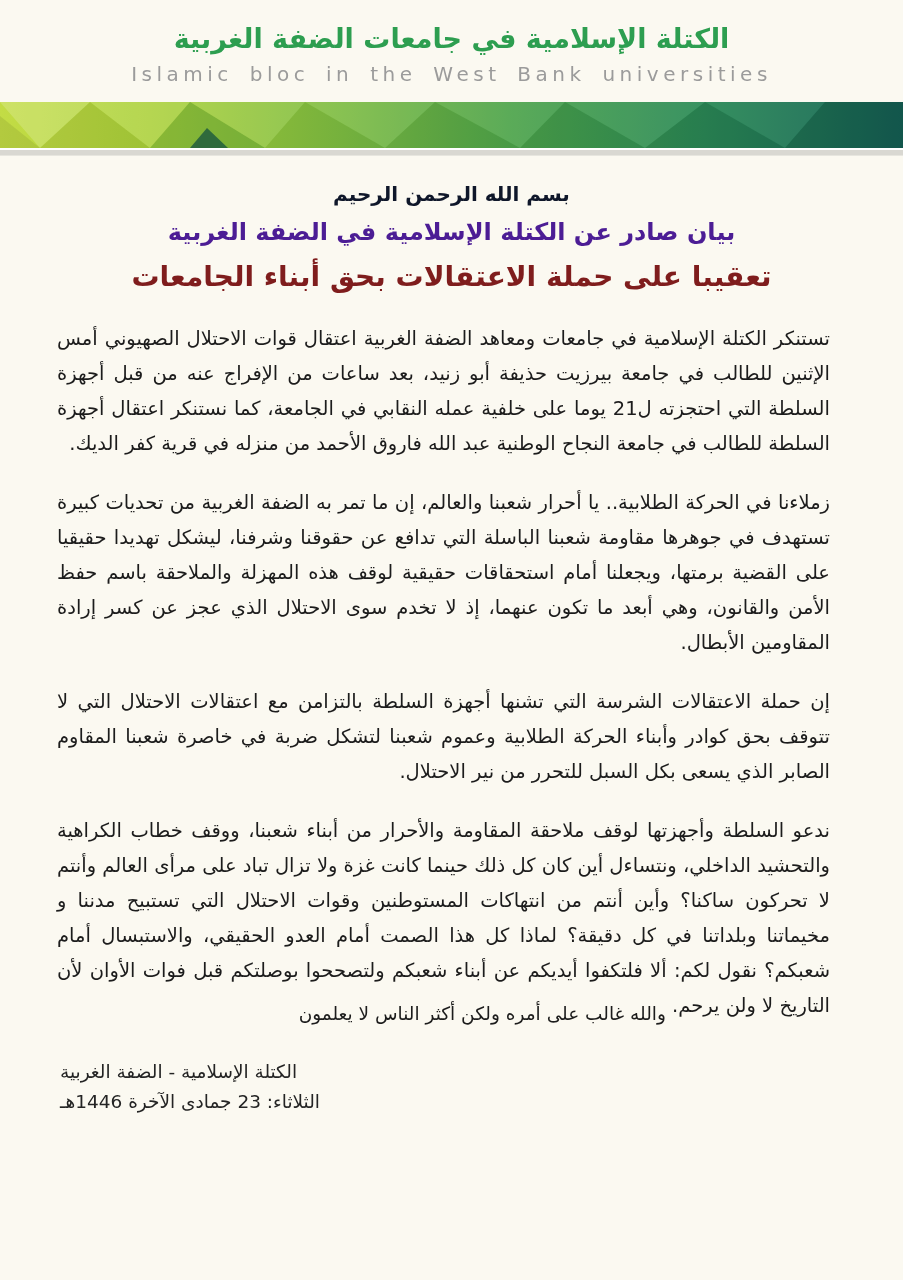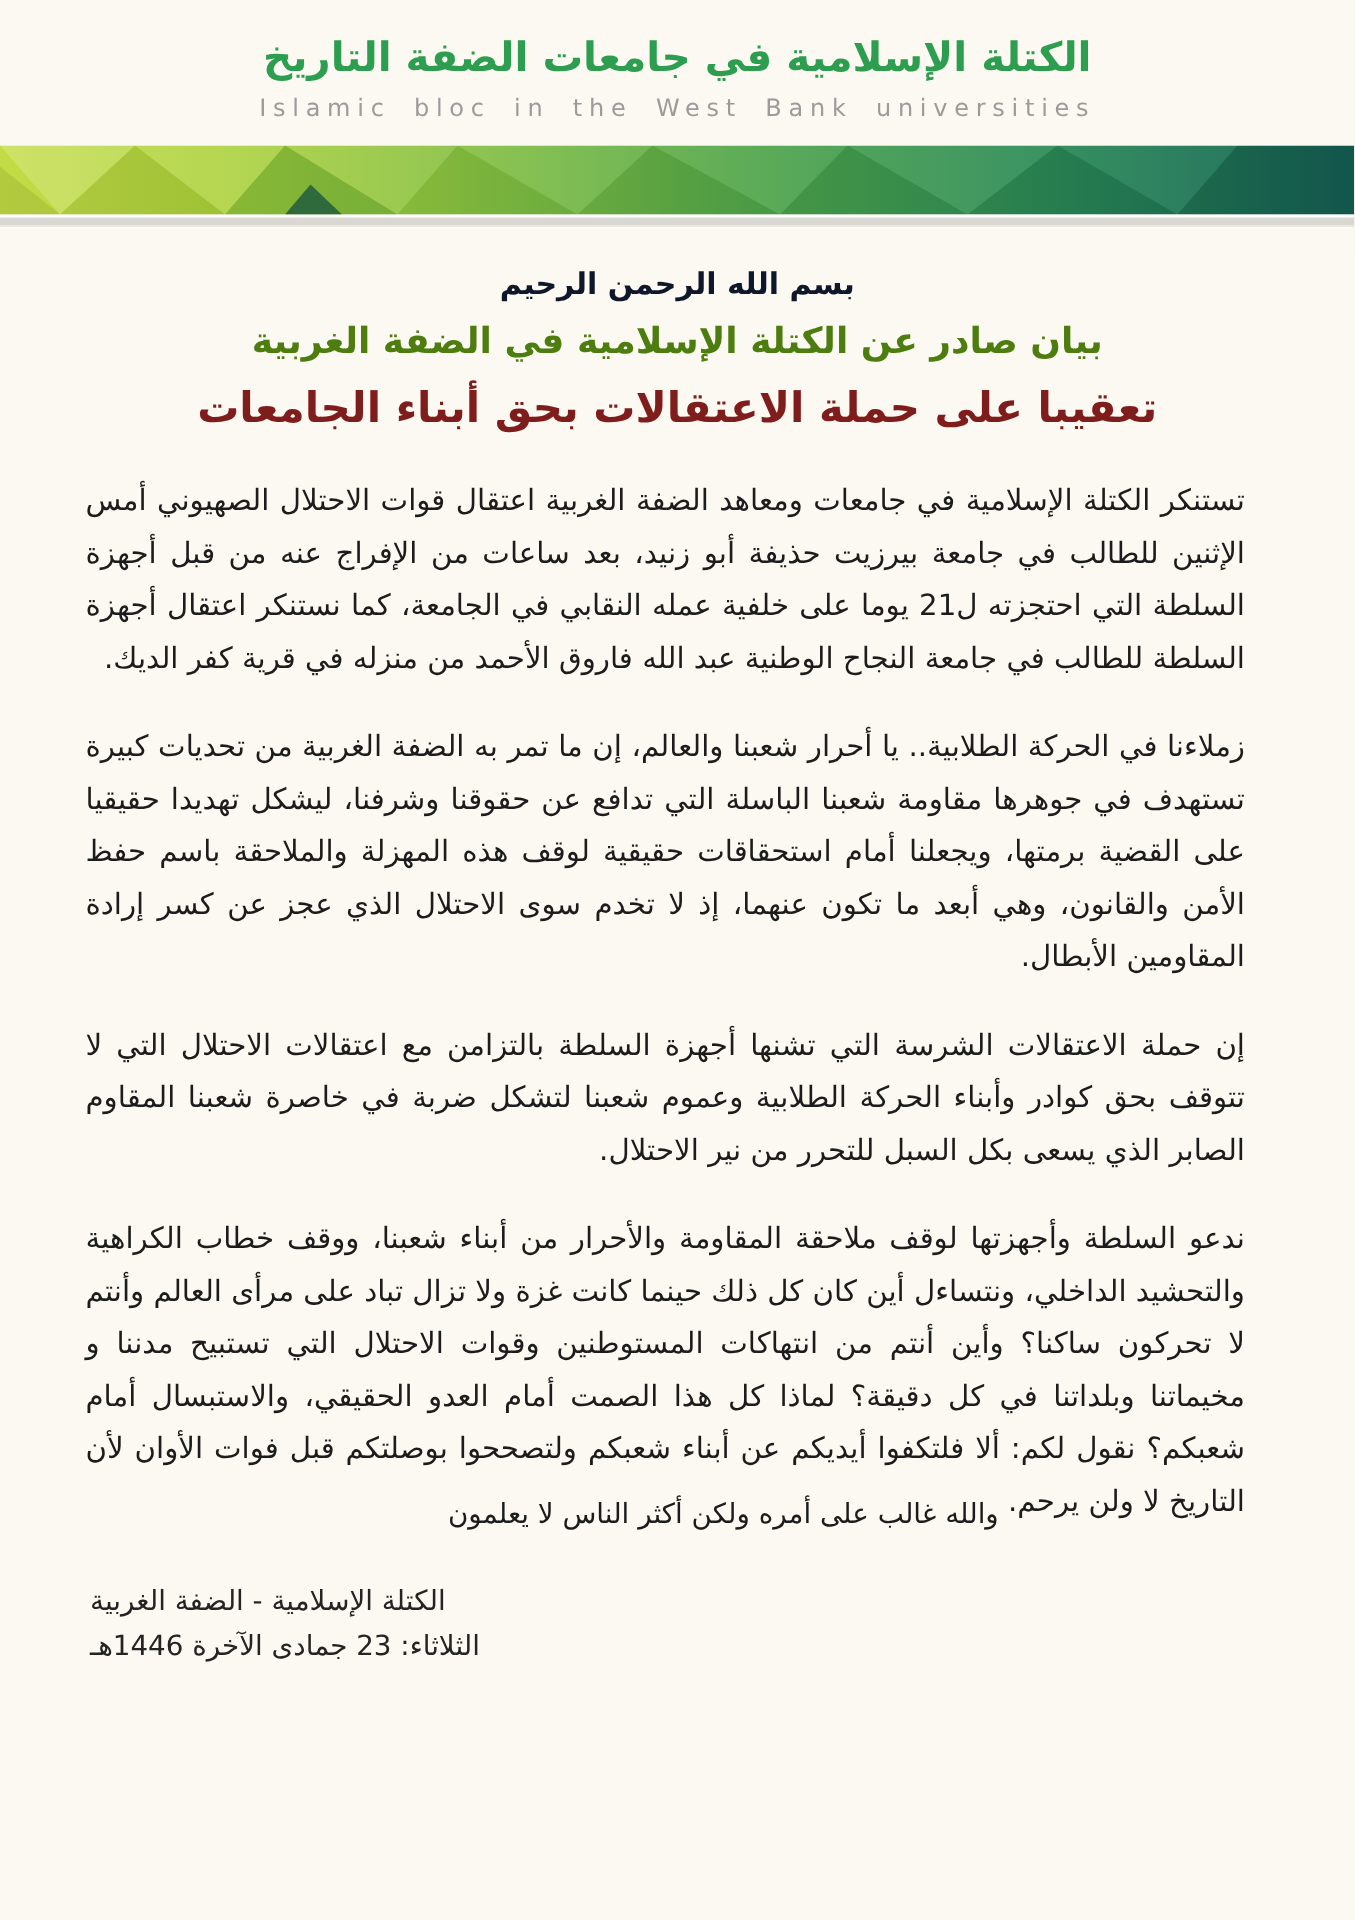--- a/index.html
+++ b/index.html
@@ -21,21 +21,21 @@
   .header { padding-top: 22px; text-align: center; }
   .logo-ar {
     font-size: 27px;
     font-weight: bold;
     color: #2d9e50;
     line-height: 1.25;
   }
   .logo-en {
     direction: ltr;
     margin-top: 6px;
-    font-size: 16px;
+    font-size: 20px;
     font-weight: 500;
     letter-spacing: 4.5px;
     word-spacing: 6px;
     color: #9b9b9b;
   }
 
   
   .banner-wrap { margin-top: 16px; }
   .banner-svg { display: block; width: 100%; height: 46px; }
   .divider {
@@ -52,21 +52,21 @@
     text-align: center;
     font-size: 20px;
     font-weight: bold;
     color: #0f172a;
   }
   .title {
     margin-top: 10px;
     text-align: center;
     font-size: 24px;
     font-weight: bold;
-    color: #4d7c0f;
+    color: #4c1d95;
     line-height: 1.4;
   }
   .subtitle {
     margin-top: 8px;
     text-align: center;
     font-size: 28px;
     font-weight: bold;
     color: #7f1d1d;
     line-height: 1.4;
   }
@@ -95,21 +95,21 @@
     line-height: 30px;
     color: #242424;
   }
 </style>
 </head>
 <body>
 
 <div class="page">
 
   <div class="header">
-    <div class="logo-ar">الكتلة الإسلامية في جامعات الضفة التاريخ</div>
+    <div class="logo-ar">الكتلة الإسلامية في جامعات الضفة الغربية</div>
     <div class="logo-en">Islamic bloc in the West Bank universities</div>
   </div>
 
   <div class="banner-wrap">
     <svg class="banner-svg" viewBox="0 0 903 46" preserveAspectRatio="none" xmlns="http://www.w3.org/2000/svg">
       <defs>
         <linearGradient id="bg" x1="0" y1="0" x2="1" y2="0">
           <stop offset="0" stop-color="#c3dc45"></stop>
           <stop offset="0.18" stop-color="#a9d039"></stop>
           <stop offset="0.38" stop-color="#7cbb41"></stop>

